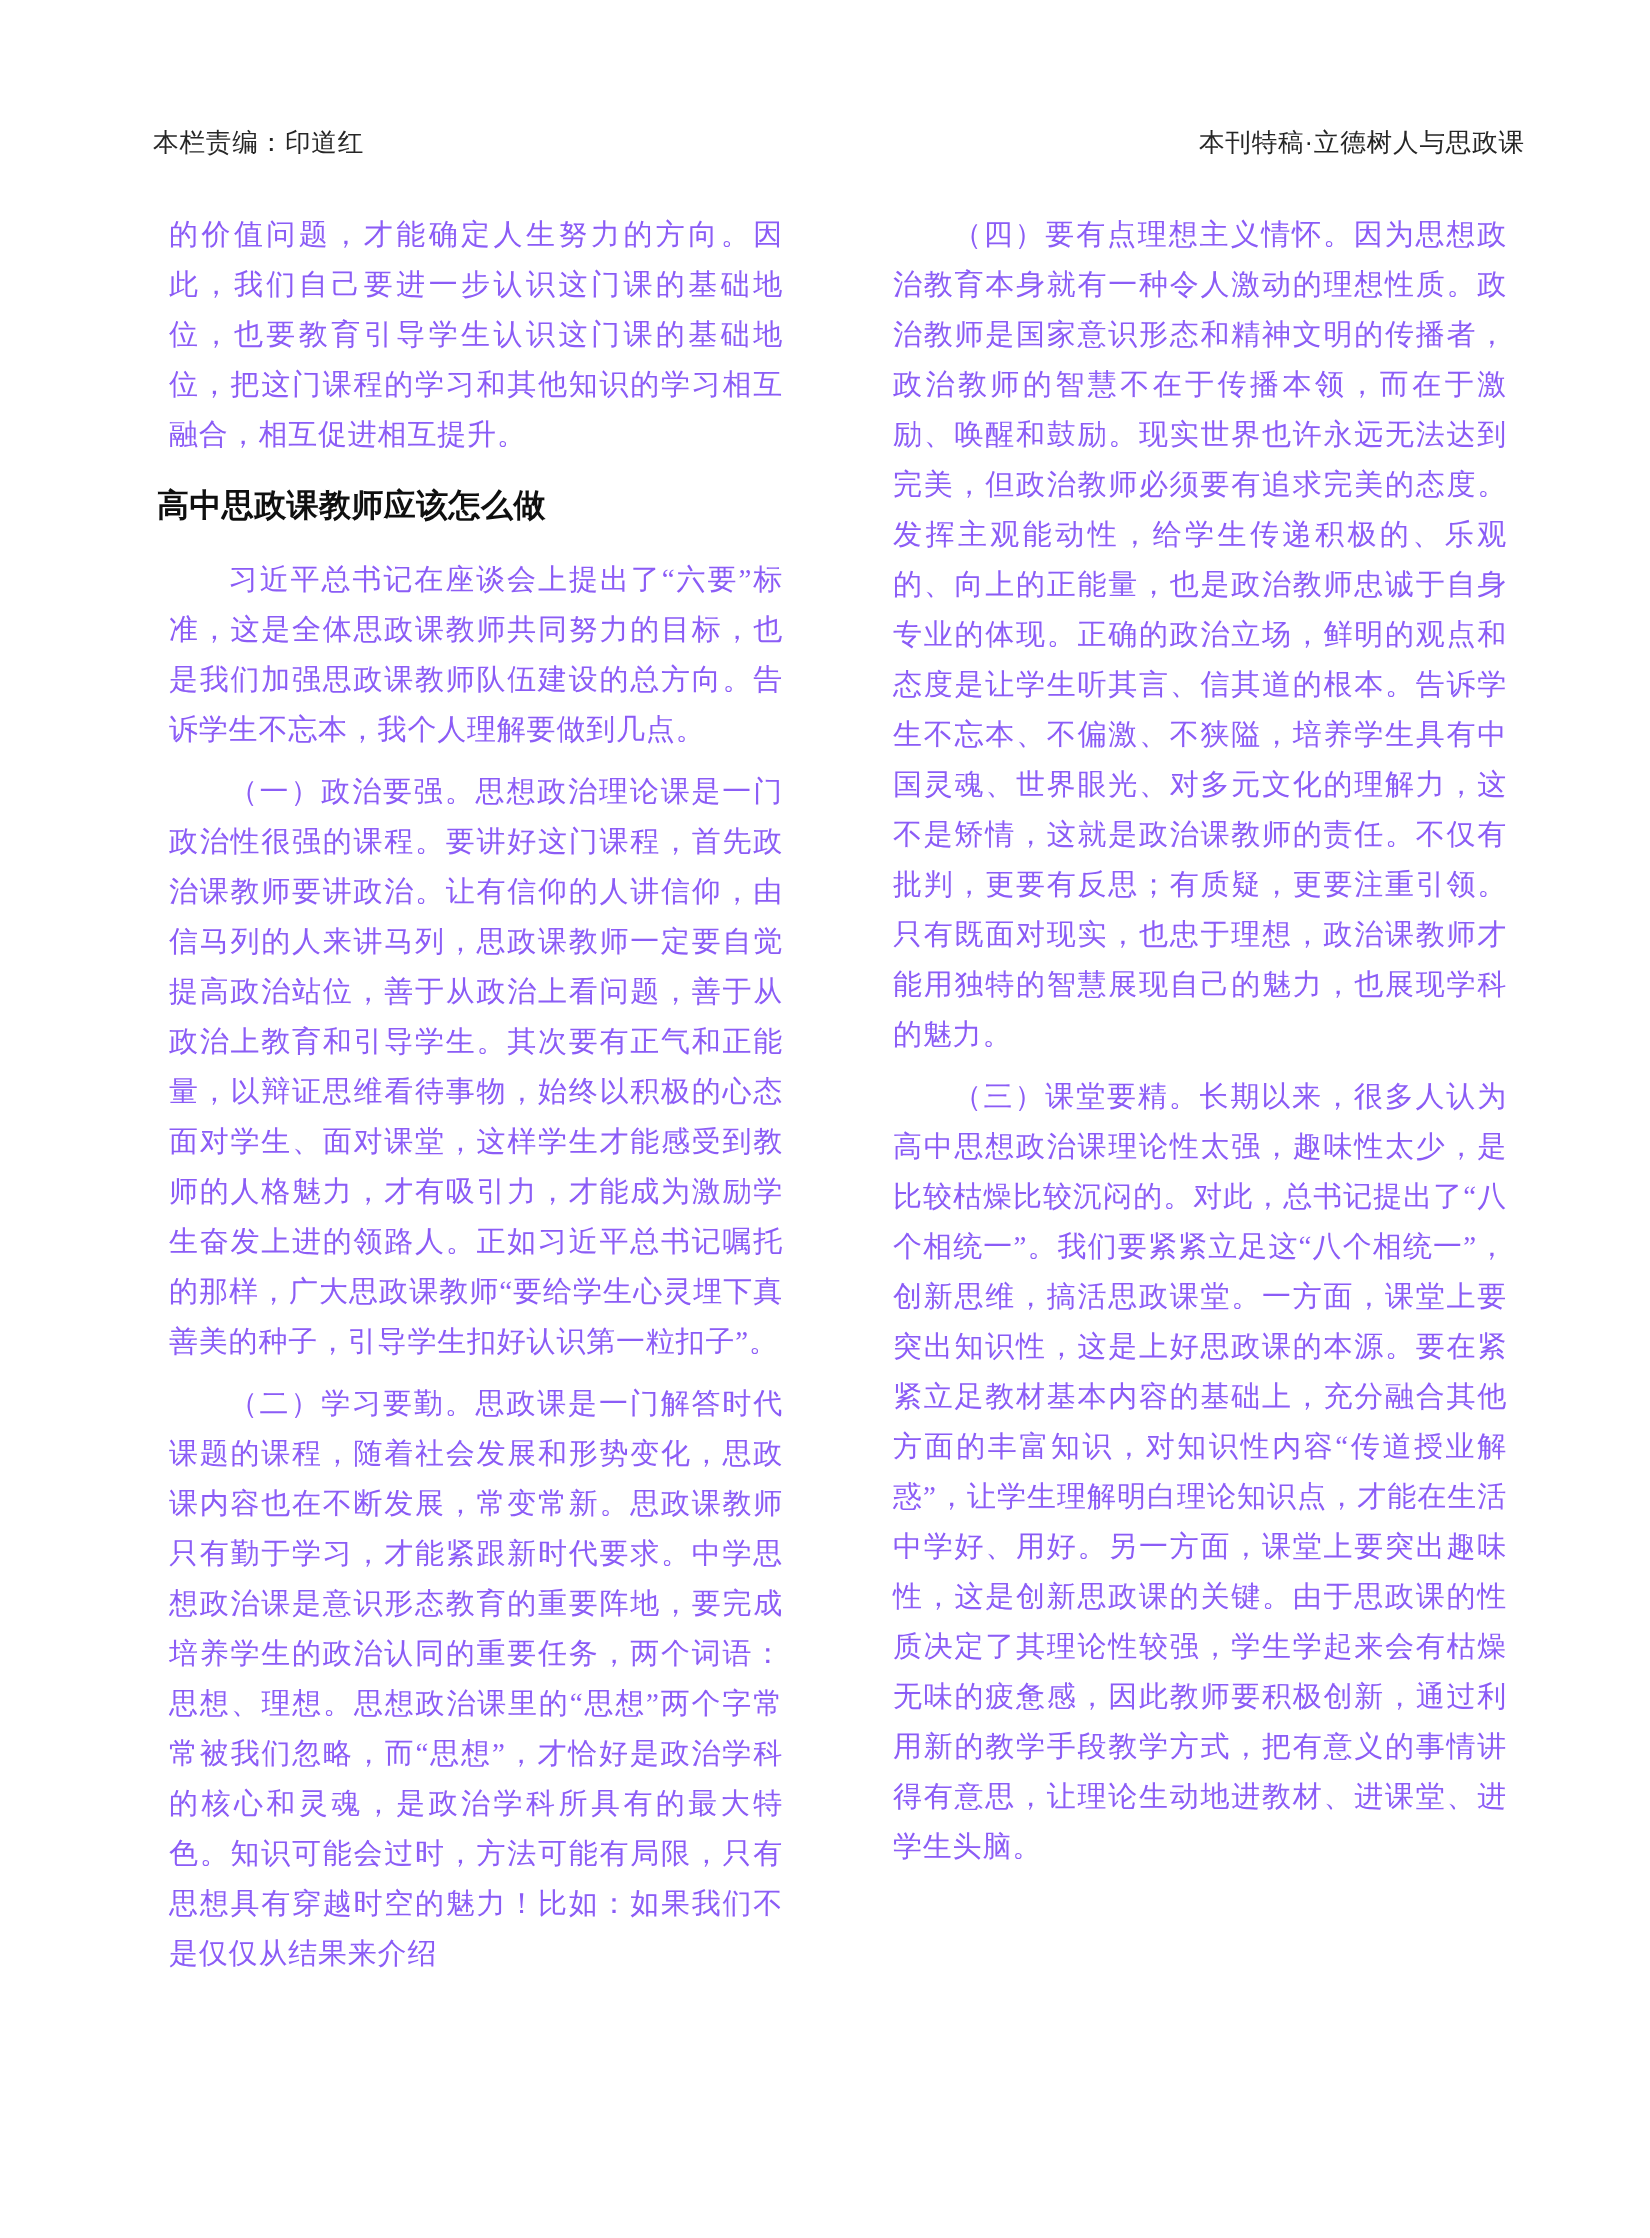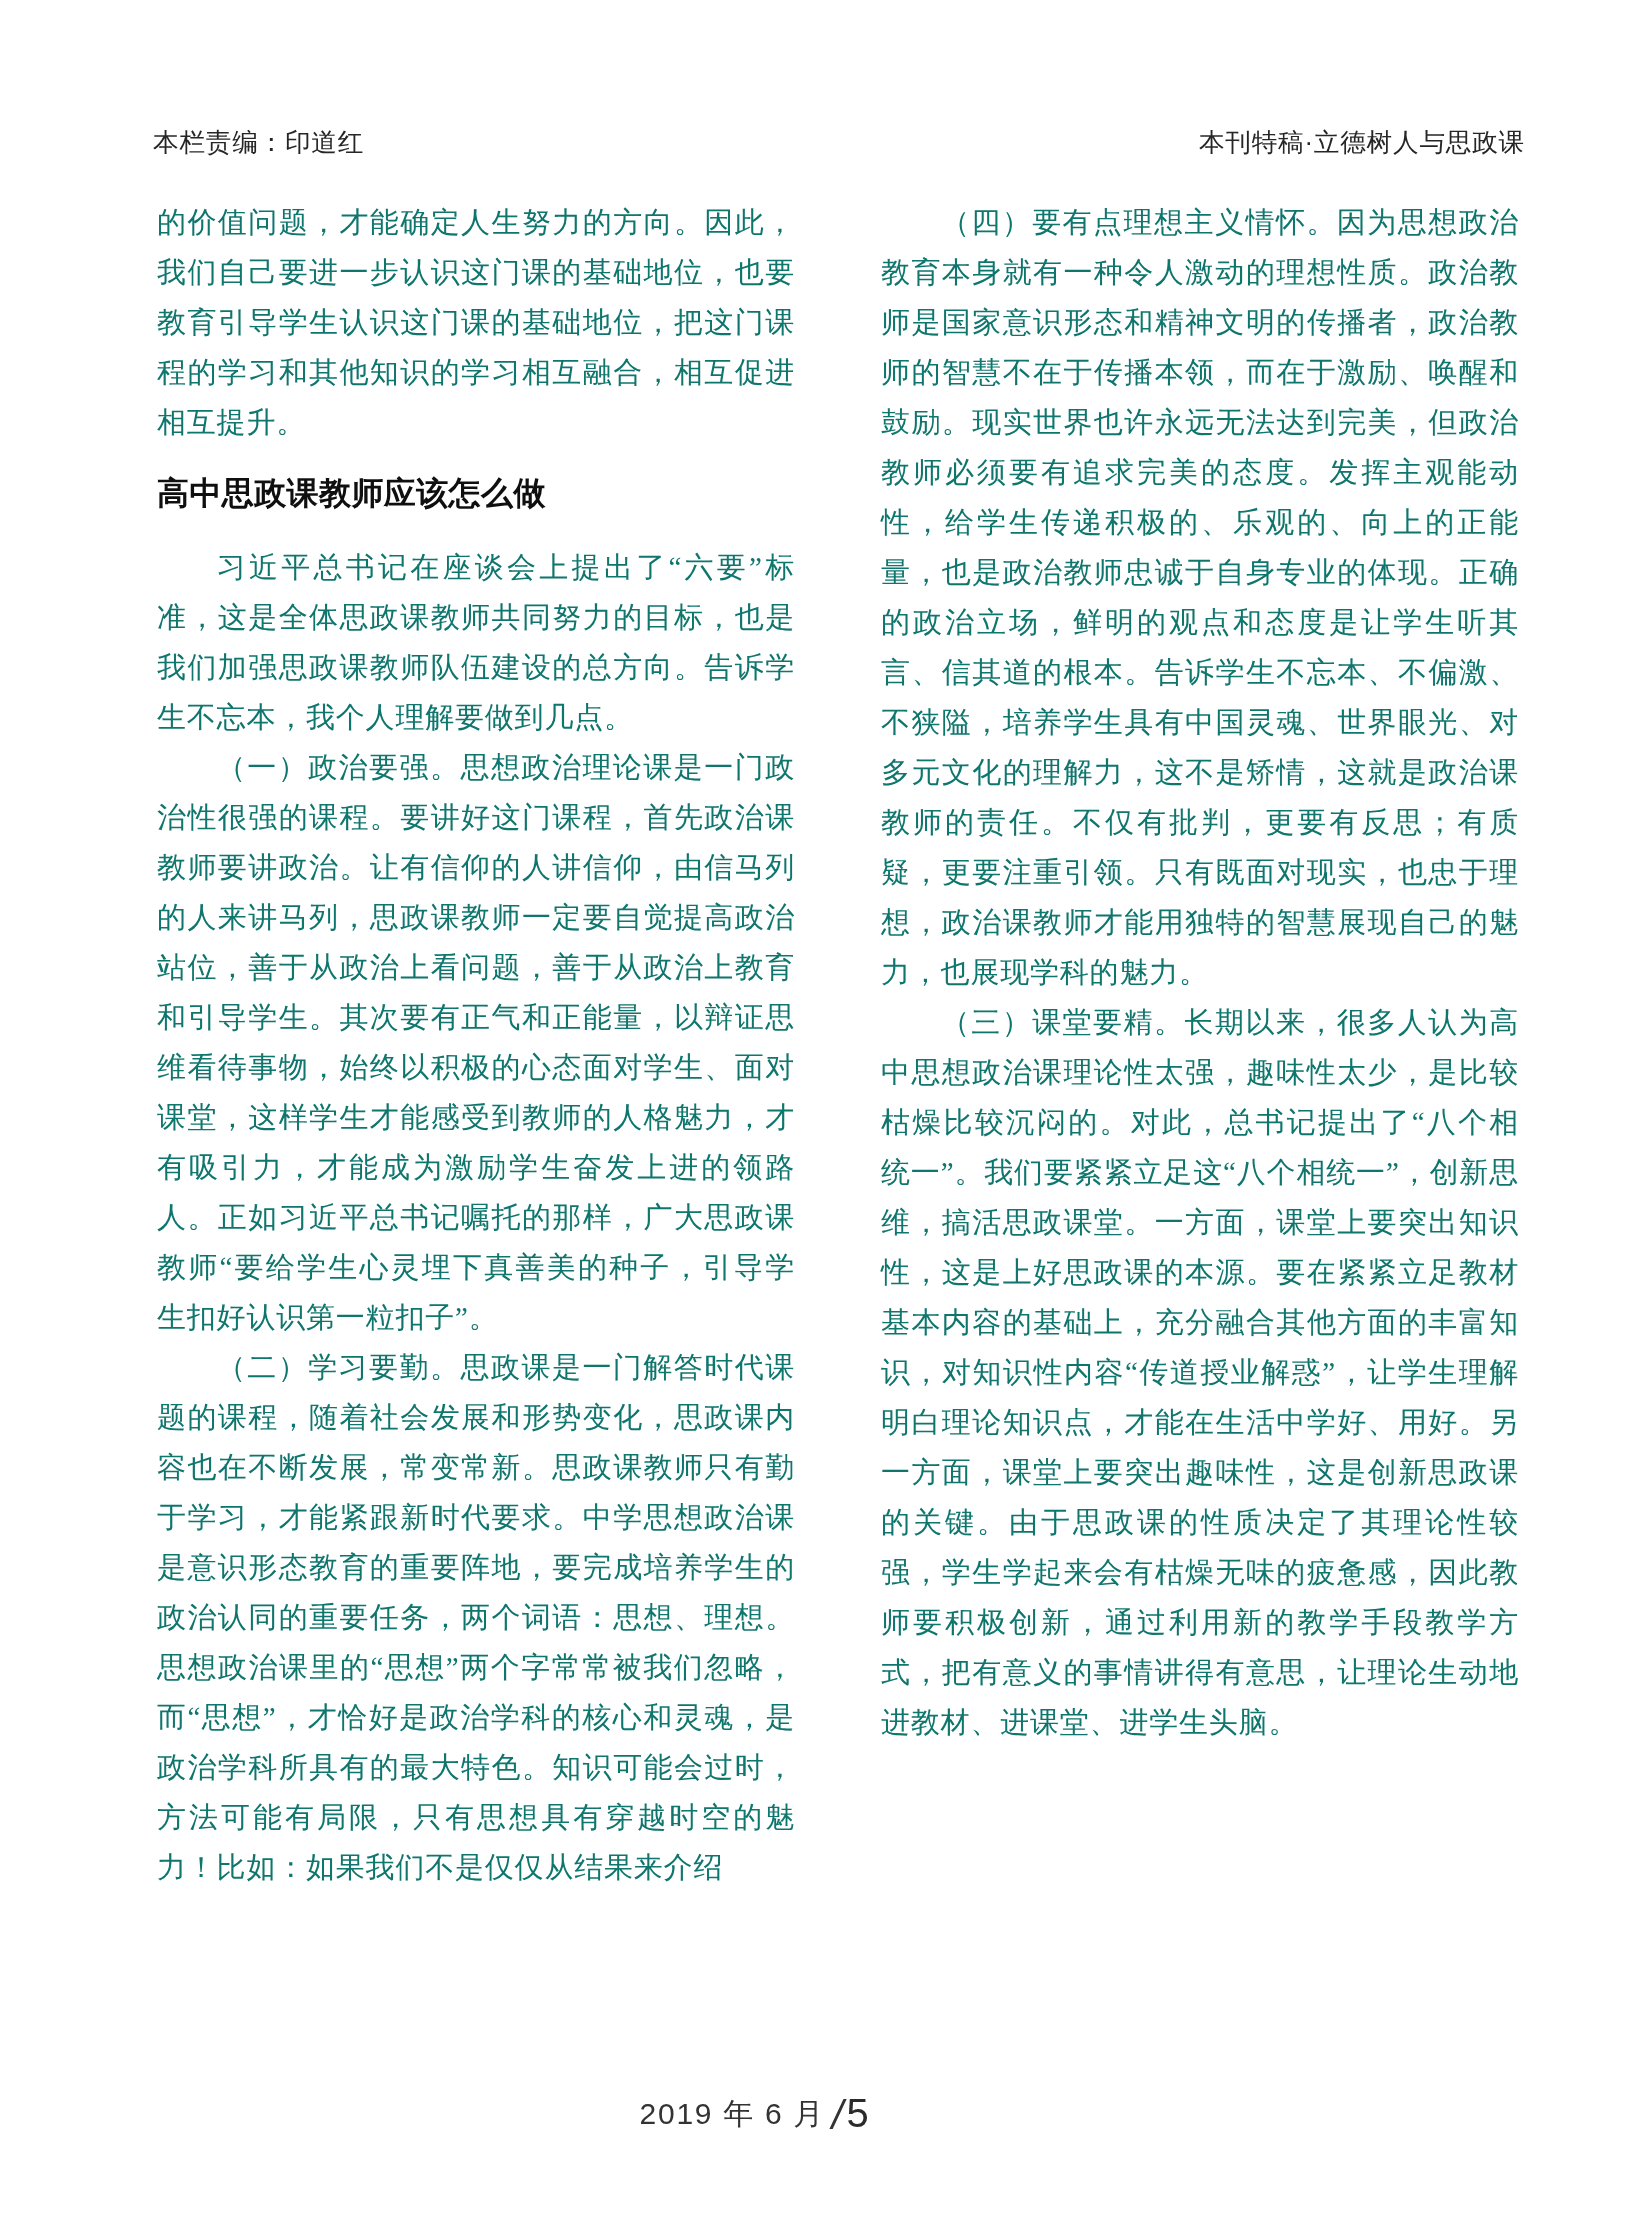--- a/index.html
+++ b/index.html
@@ -37,27 +37,27 @@
     top: 197px;
     left: 157px;
     width: 1362px;
     display: flex;
     justify-content: space-between;
   }
   .col {
     width: 638px;
   }
   .para {
-    margin: 0;
+    margin: 12px;
     font-size: 29px;
     line-height: 50px;
     letter-spacing: 0.8px;
     text-align: justify;
     text-justify: inter-ideograph;
-    color: #0f766e;
+    color: #8b5cf6;
     text-indent: 2.06em;
     word-break: break-all;
   }
   .para.no-indent {
     text-indent: 0;
   }
   .section-heading {
     margin: 21px 0 24px 0;
     font-family: "Liberation Sans", "DejaVu Sans", sans-serif;
     font-size: 32px;
@@ -112,18 +112,15 @@
       <p class="para">（二）学习要勤。思政课是一门解答时代课题的课程，随着社会发展和形势变化，思政课内容也在不断发展，常变常新。思政课教师只有勤于学习，才能紧跟新时代要求。中学思想政治课是意识形态教育的重要阵地，要完成培养学生的政治认同的重要任务，两个词语：思想、理想。思想政治课里的“思想”两个字常常被我们忽略，而“思想”，才恰好是政治学科的核心和灵魂，是政治学科所具有的最大特色。知识可能会过时，方法可能有局限，只有思想具有穿越时空的魅力！比如：如果我们不是仅仅从结果来介绍</p>
     </section>
 
     <section class="col">
       <p class="para">（四）要有点理想主义情怀。因为思想政治教育本身就有一种令人激动的理想性质。政治教师是国家意识形态和精神文明的传播者，政治教师的智慧不在于传播本领，而在于激励、唤醒和鼓励。现实世界也许永远无法达到完美，但政治教师必须要有追求完美的态度。发挥主观能动性，给学生传递积极的、乐观的、向上的正能量，也是政治教师忠诚于自身专业的体现。正确的政治立场，鲜明的观点和态度是让学生听其言、信其道的根本。告诉学生不忘本、不偏激、不狭隘，培养学生具有中国灵魂、世界眼光、对多元文化的理解力，这不是矫情，这就是政治课教师的责任。不仅有批判，更要有反思；有质疑，更要注重引领。只有既面对现实，也忠于理想，政治课教师才能用独特的智慧展现自己的魅力，也展现学科的魅力。</p>
       <p class="para">（三）课堂要精。长期以来，很多人认为高中思想政治课理论性太强，趣味性太少，是比较枯燥比较沉闷的。对此，总书记提出了“八个相统一”。我们要紧紧立足这“八个相统一”，创新思维，搞活思政课堂。一方面，课堂上要突出知识性，这是上好思政课的本源。要在紧紧立足教材基本内容的基础上，充分融合其他方面的丰富知识，对知识性内容“传道授业解惑”，让学生理解明白理论知识点，才能在生活中学好、用好。另一方面，课堂上要突出趣味性，这是创新思政课的关键。由于思政课的性质决定了其理论性较强，学生学起来会有枯燥无味的疲惫感，因此教师要积极创新，通过利用新的教学手段教学方式，把有意义的事情讲得有意思，让理论生动地进教材、进课堂、进学生头脑。</p>
     </section>
 
   </main>
 
-  <footer class="page-footer">
-    <span>2019 年 6 月</span><span class="slash">/</span><span class="pagenum">5</span>
-  </footer>
 
 </div>
 
 
 </body></html>

